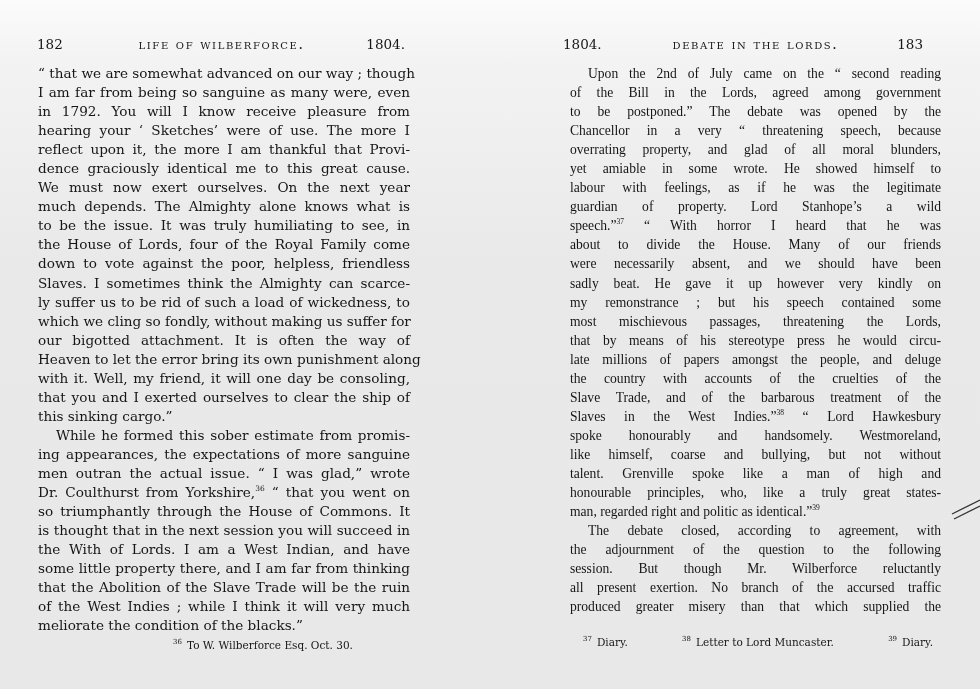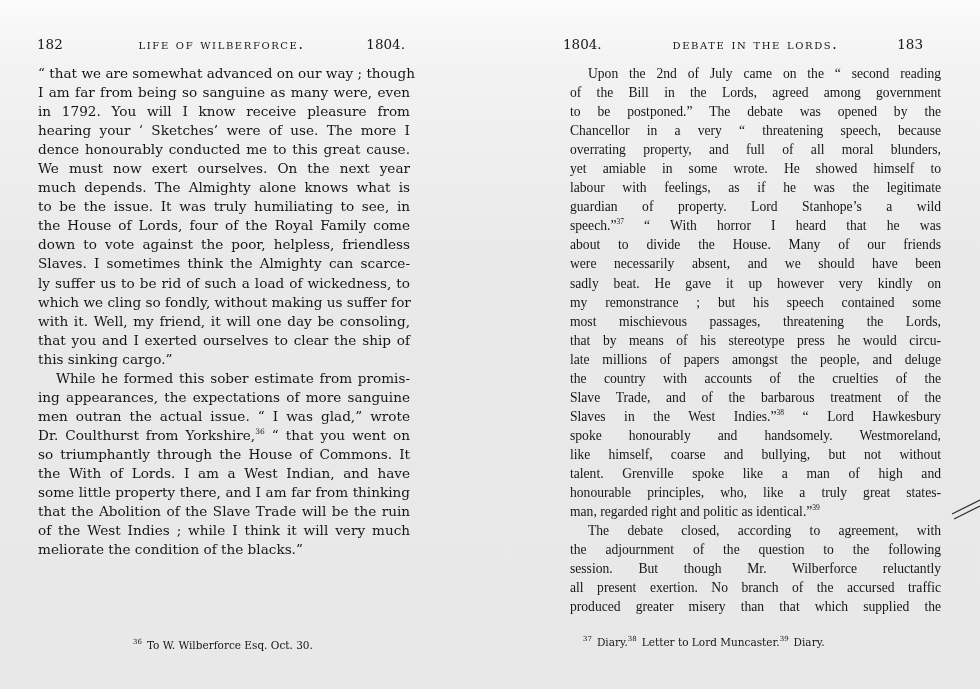--- a/index.html
+++ b/index.html
@@ -71,23 +71,24 @@
     }
     .body-text .line.indent {
       padding-left: 18px;
     }
 
     .footnotes {
       position: absolute;
       font-size: 10.5px;
       display: flex;
       align-items: baseline;
+      justify-content: center;
     }
     .page.left .footnotes { left: 133px; top: 638px; width: 260px; }
-    .page.right .footnotes { left: 93px; top: 635px; width: 350px; }
+    .page.right .footnotes { left: 93px; top: 635px; width: 350px; justify-content: space-between; }
     .footnote .marker {
       font-size: 7px;
       vertical-align: super;
       margin-right: 5px;
     }
     .fn-ref {
       font-size: 7.5px;
       vertical-align: super;
       line-height: 0;
     }
@@ -109,37 +110,41 @@
       <span>182</span>
       <span class="title">LIFE OF WILBERFORCE.</span>
       <span>1804.</span>
     </div>
 
     <div class="body-text">
       <span class="line">“ that we are somewhat advanced on our way ; though</span>
       <span class="line">I am far from being so sanguine as many were, even</span>
       <span class="line">in 1792.   You will I know receive pleasure from</span>
       <span class="line">hearing your ‘ Sketches’ were of use.   The more I</span>
-      <span class="line">dence honourably conducted me to this great cause.</span>
+      <span class="line">reflect upon it, the more I am thankful that Provi-</span>
+      <span class="line">dence graciously identical me to this great cause.</span>
       <span class="line">We must now exert ourselves.   On the next year</span>
       <span class="line">much depends.   The Almighty alone knows what is</span>
       <span class="line">to be the issue.   It was truly humiliating to see, in</span>
       <span class="line">the House of Lords, four of the Royal Family come</span>
       <span class="line">down to vote against the poor, helpless, friendless</span>
       <span class="line">Slaves.   I sometimes think the Almighty can scarce-</span>
       <span class="line">ly suffer us to be rid of such a load of wickedness, to</span>
       <span class="line">which we cling so fondly, without making us suffer for</span>
+      <span class="line">our bigotted attachment.   It is often the way of</span>
+      <span class="line">Heaven to let the error bring its own punishment along</span>
       <span class="line">with it.   Well, my friend, it will one day be consoling,</span>
       <span class="line">that you and I exerted ourselves to clear the ship of</span>
       <span class="line last">this sinking cargo.”</span>
       <span class="line indent">While he formed this sober estimate from promis-</span>
       <span class="line">ing appearances, the expectations of more sanguine</span>
       <span class="line">men outran the actual issue.   “ I was glad,” wrote</span>
       <span class="line"><span>Dr. Coulthurst from Yorkshire,</span><span class="fn-ref">36</span><span> “ that you went on</span></span>
       <span class="line">so triumphantly through the House of Commons.   It</span>
+      <span class="line">is thought that in the next session you will succeed in</span>
       <span class="line">the With of Lords.   I am a West Indian, and have</span>
       <span class="line">some little property there, and I am far from thinking</span>
       <span class="line">that the Abolition of the Slave Trade will be the ruin</span>
       <span class="line">of the West Indies ; while I think it will very much</span>
       <span class="line last">meliorate the condition of the blacks.”</span>
     </div>
 
     <div class="footnotes">
       <span class="footnote">
         <span class="marker">36</span><span>To W. Wilberforce Esq. Oct. 30.</span>
@@ -152,21 +157,21 @@
       <span>1804.</span>
       <span class="title">DEBATE IN THE LORDS.</span>
       <span>183</span>
     </div>
 
     <div class="body-text">
       <span class="line indent">Upon the 2nd of July came on the “ second reading</span>
       <span class="line">of the Bill in the Lords, agreed among government</span>
       <span class="line">to be postponed.”   The debate was opened by the</span>
       <span class="line">Chancellor in a very “ threatening speech, because</span>
-      <span class="line">overrating property, and full of all moral blunders,</span>
+      <span class="line">overrating property, and glad of all moral blunders,</span>
       <span class="line">yet amiable in some wrote.   He showed himself to</span>
       <span class="line">labour with feelings, as if he was the legitimate</span>
       <span class="line">guardian of property.   Lord Stanhope’s a wild</span>
       <span class="line"><span>speech.”</span><span class="fn-ref">37</span><span>   “ With horror I heard that he was</span></span>
       <span class="line">about to divide the House.   Many of our friends</span>
       <span class="line">were necessarily absent, and we should have been</span>
       <span class="line">sadly beat.   He gave it up however very kindly on</span>
       <span class="line">my remonstrance ;  but his speech contained some</span>
       <span class="line">most mischievous passages, threatening the Lords,</span>
       <span class="line">that by means of his stereotype press he would circu-</span>

